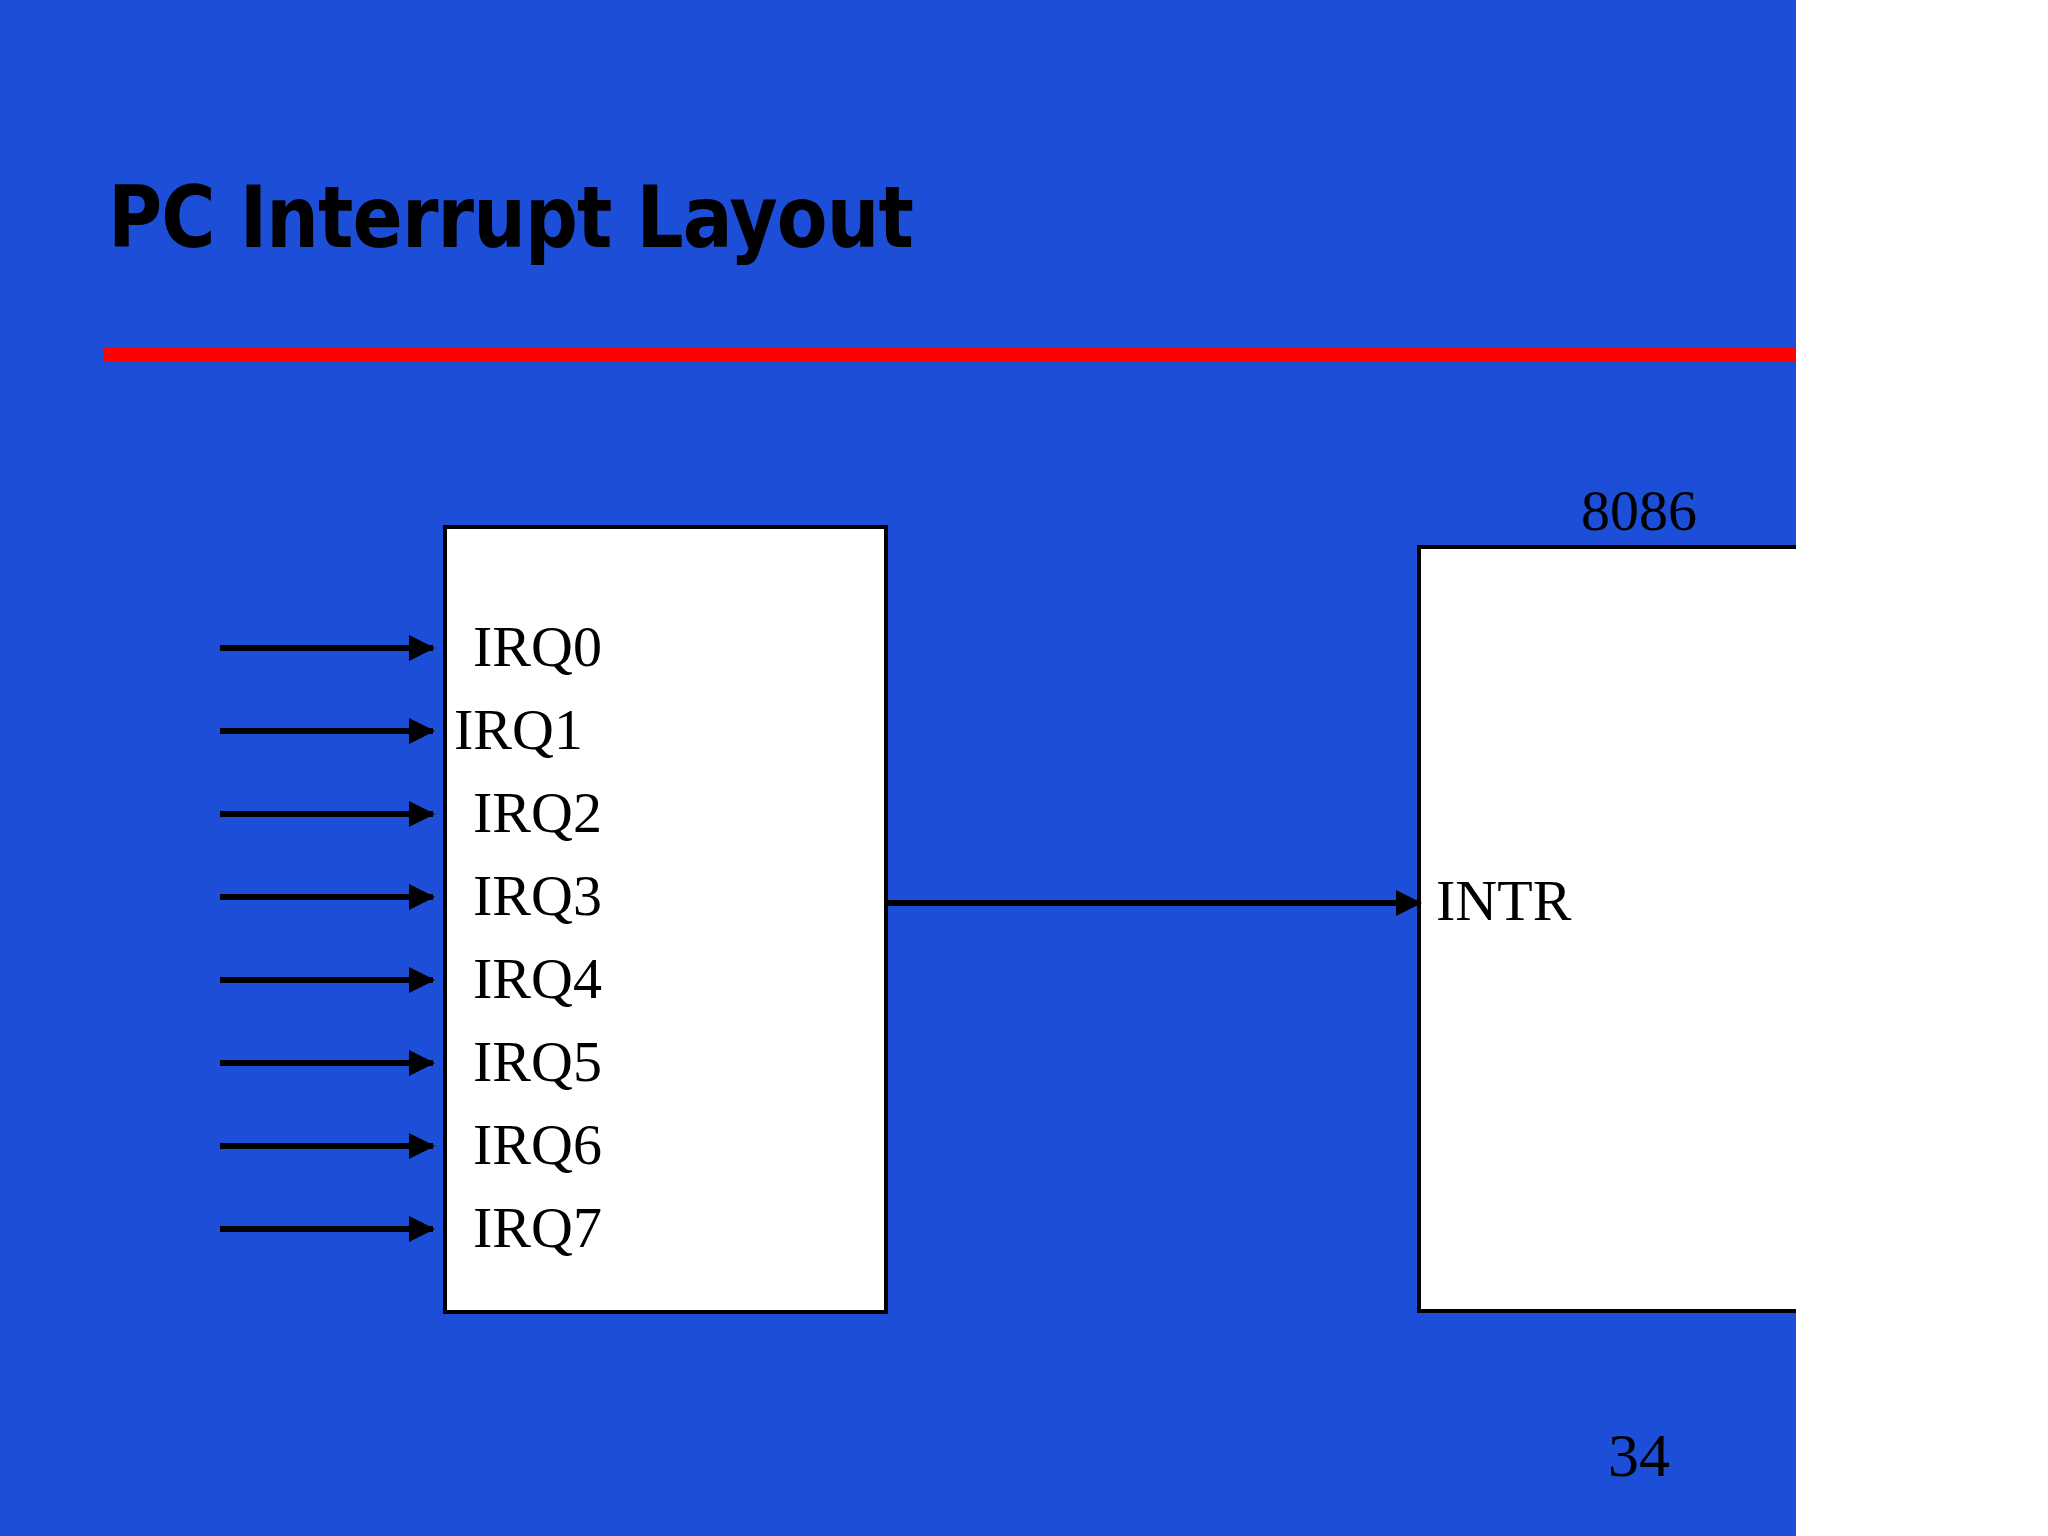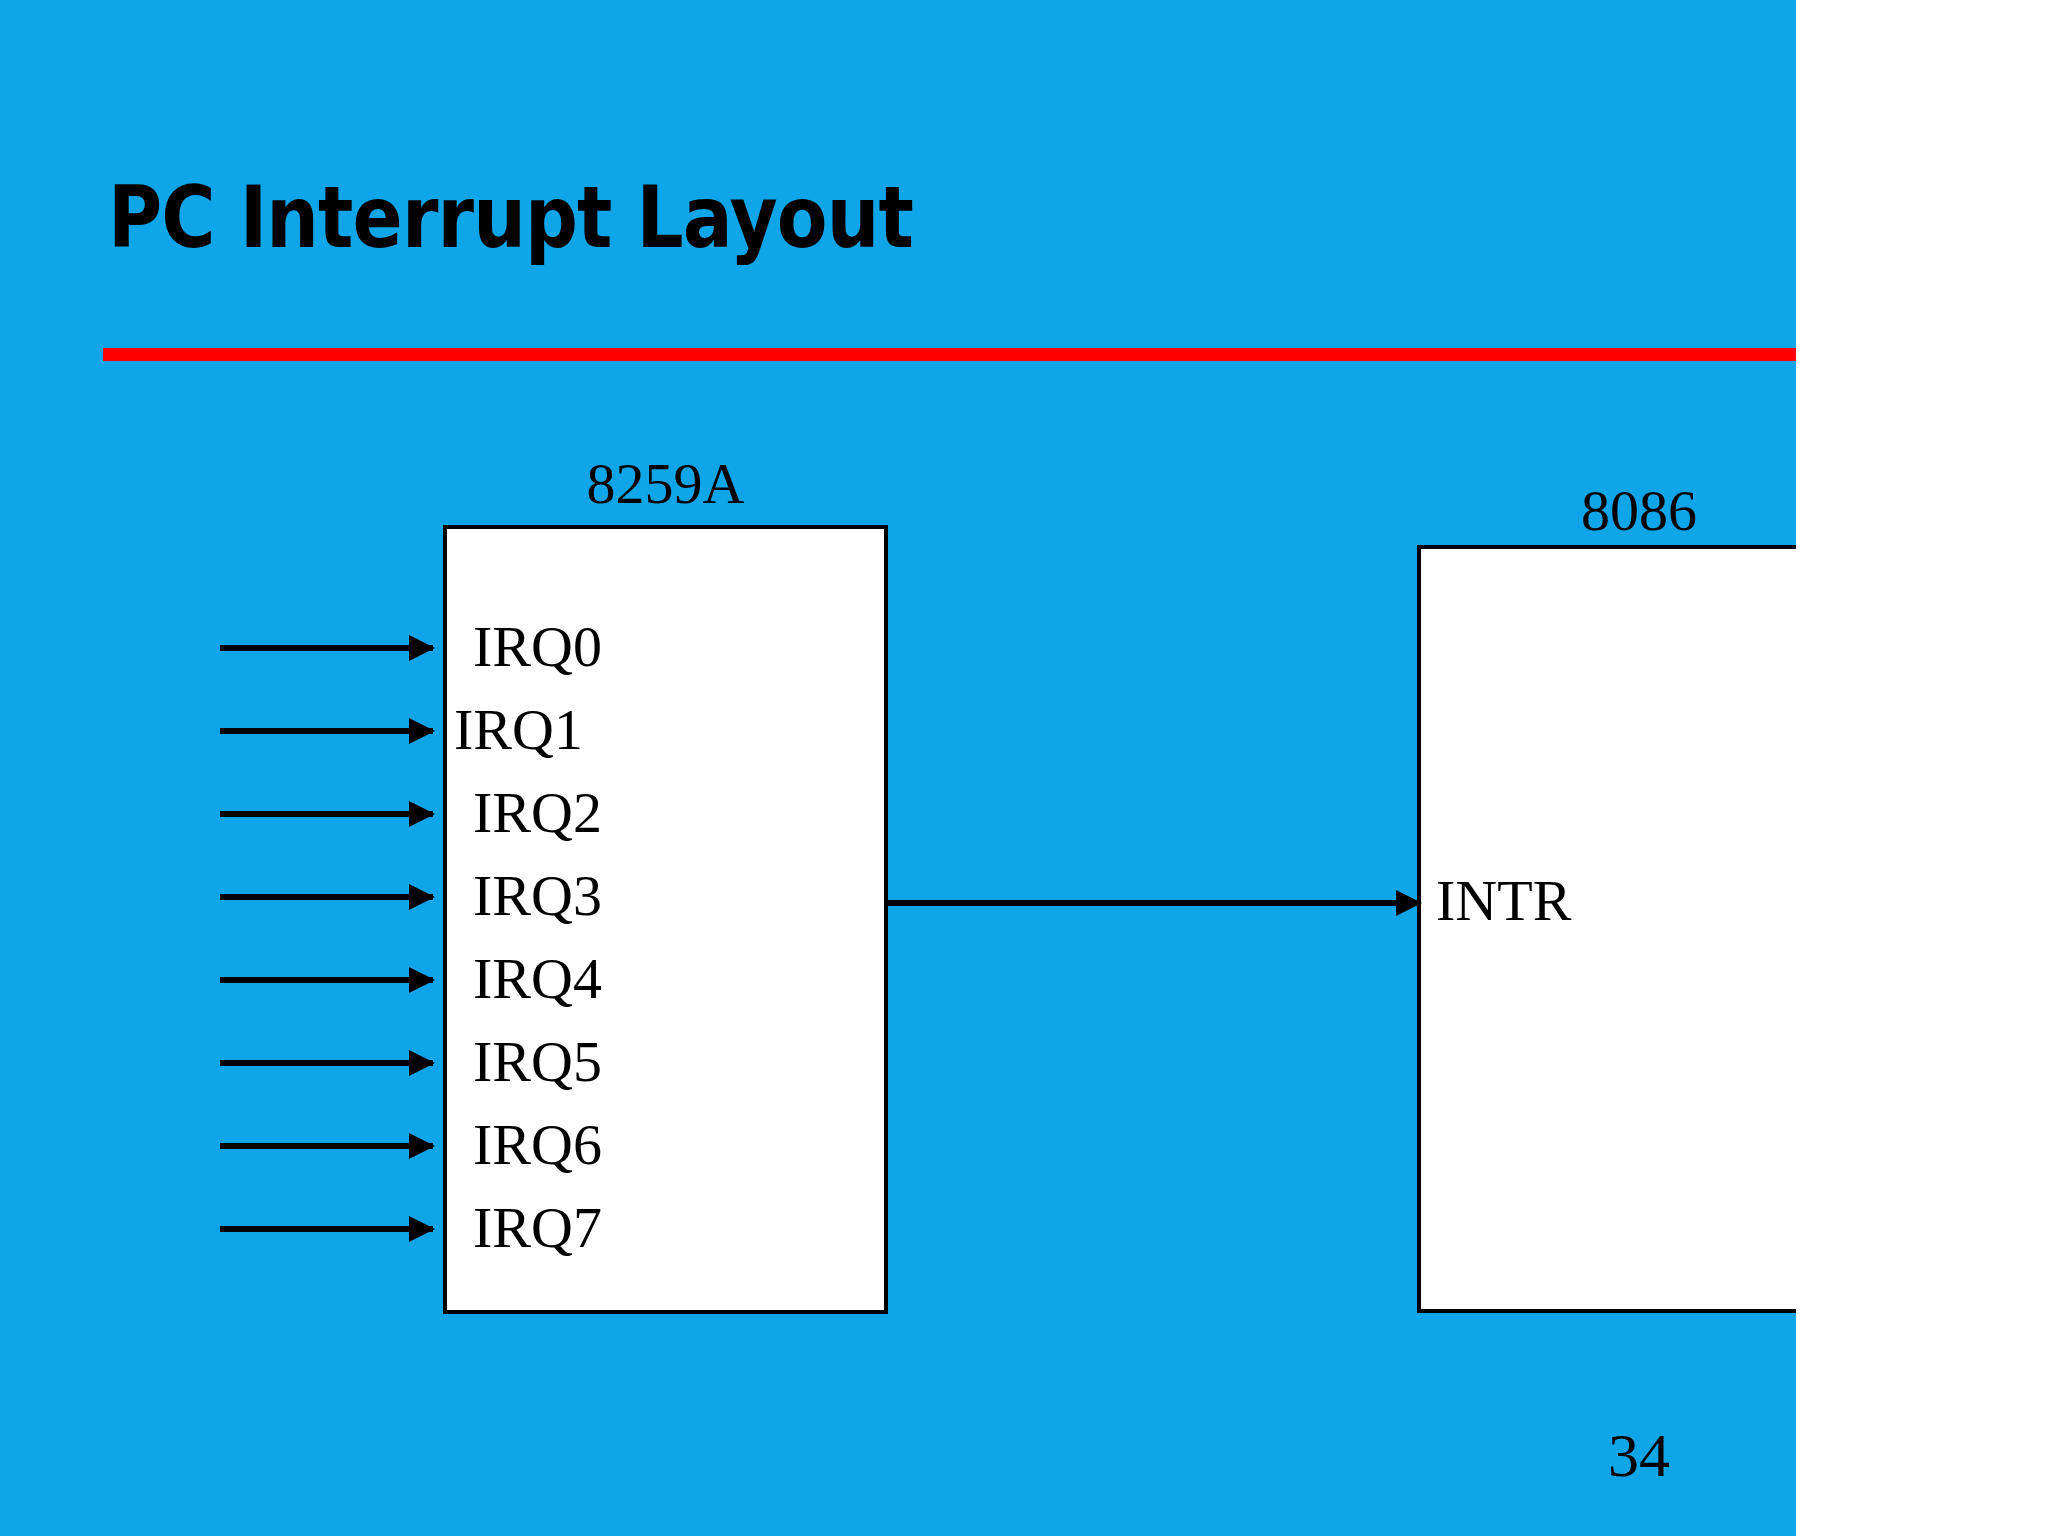--- a/index.html
+++ b/index.html
@@ -4,21 +4,21 @@
 <style>
   html, body {
     margin: 0;
     padding: 0;
     background: #ffffff;
   }
   #slide {
     position: relative;
     width: 1796px;
     height: 1536px;
-    background: #0ea5e9;
+    background: #1d4ed8;
     overflow: hidden;
     font-family: "Liberation Serif", "DejaVu Serif", serif;
   }
 
   
   #slide-title {
     position: absolute;
     left: 108px;
     top: 174px;
     font-family: "DejaVu Sans", "Liberation Sans", sans-serif;
@@ -131,21 +131,20 @@
 </style>
 </head>
 <body>
 
 <div id="slide">
 
   <div id="slide-title">PC Interrupt Layout</div>
 
   <div id="title-rule"></div>
 
-  <div id="label-8259a" class="chip-label">8259A</div>
 
   <div id="box-8259a" class="chip-box"></div>
 
   <div class="arrow" style="left:220px; top:645px; width:213px;"></div>
   <div class="arrow" style="left:220px; top:728px; width:213px;"></div>
   <div class="arrow" style="left:220px; top:811px; width:213px;"></div>
   <div class="arrow" style="left:220px; top:894px; width:213px;"></div>
   <div class="arrow" style="left:220px; top:977px; width:213px;"></div>
   <div class="arrow" style="left:220px; top:1060px; width:213px;"></div>
   <div class="arrow" style="left:220px; top:1143px; width:213px;"></div>

